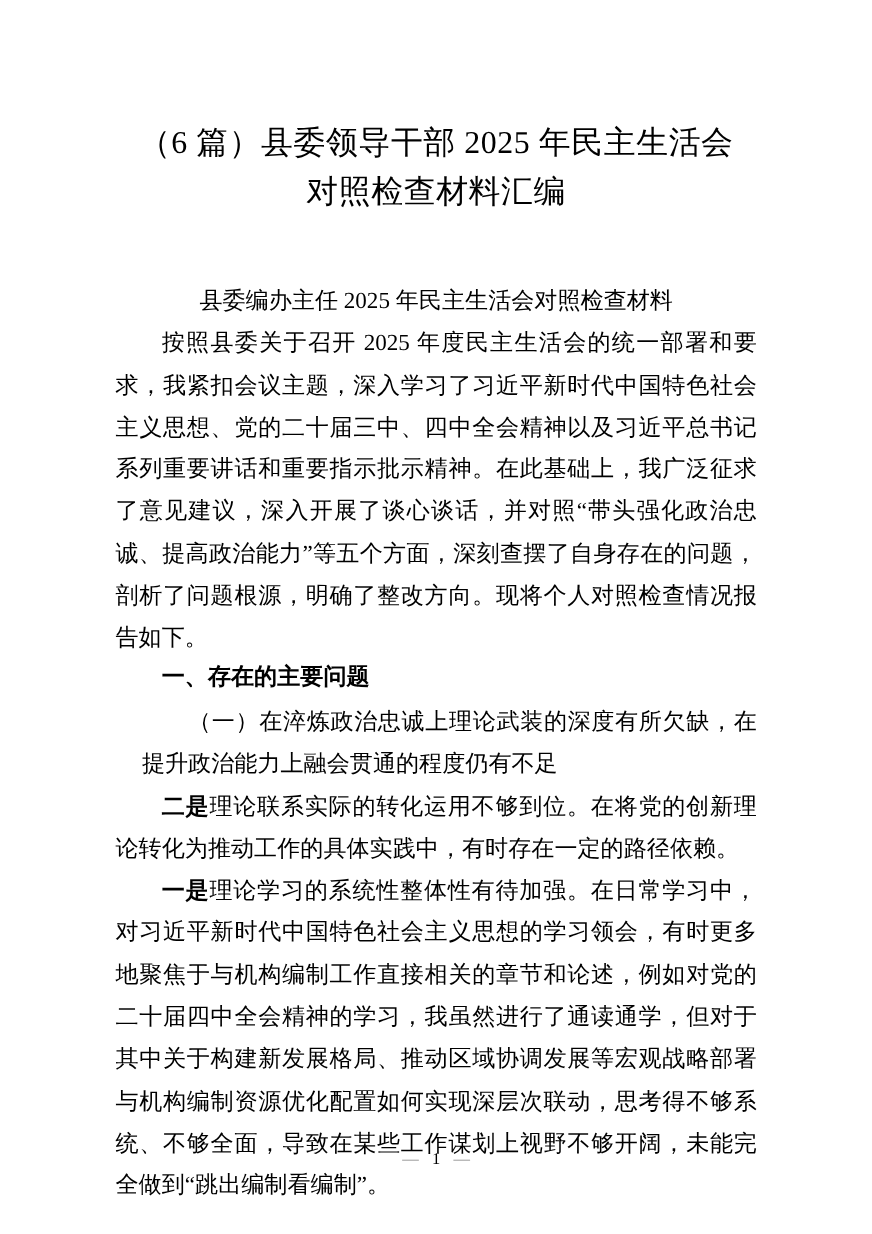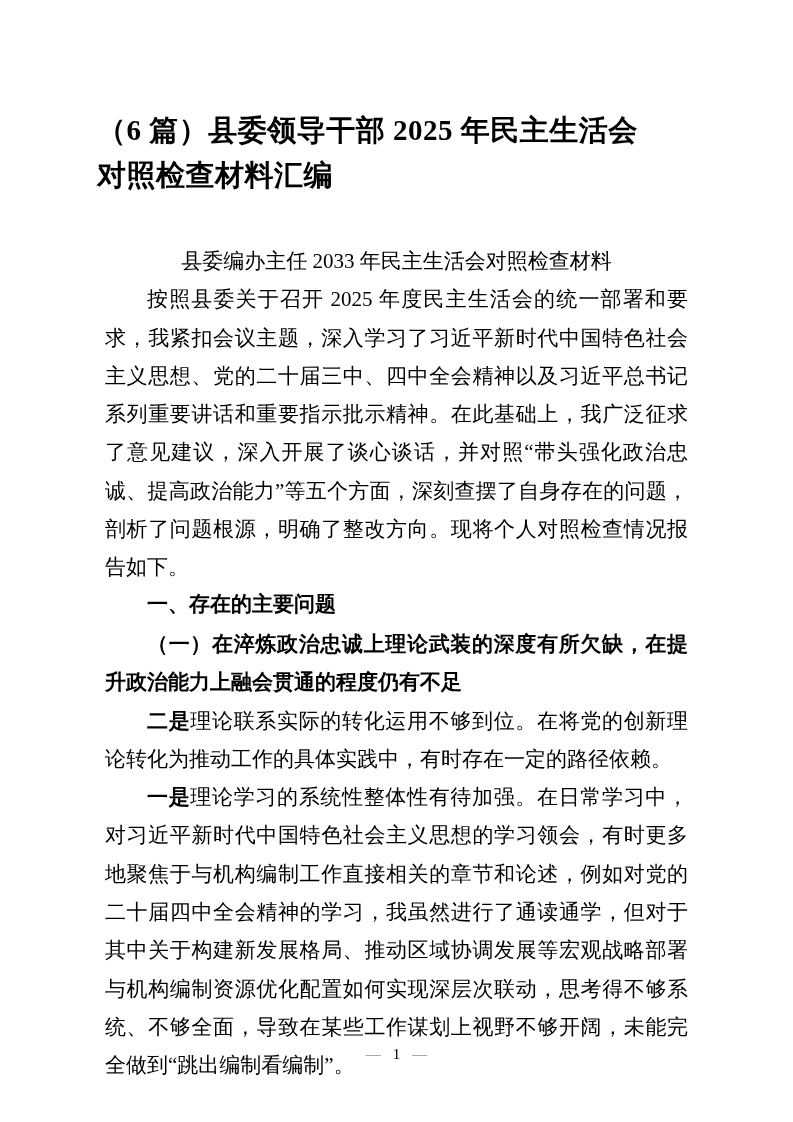--- a/index.html
+++ b/index.html
@@ -13,26 +13,26 @@
     height: 1122px;
     margin: 0 auto;
     background: #ffffff;
     box-sizing: border-box;
     padding: 108px 105px 0 105px;
     color: #000000;
     font-family: "Liberation Serif", "DejaVu Serif", serif;
     overflow: hidden;
   }
   .doc-title {
-    text-align: left;
+    text-align: center;
     font-size: 29px;
-    font-weight: 700;
+    font-weight: 400;
     line-height: 45px;
     letter-spacing: 0.5px;
-    margin: 0 -8px 44px -8px;
+    margin: 0 -8px 56px -8px;
   }
   .body-flow {
     font-size: 21px;
     line-height: 38.3px;
     text-align: justify;
     text-justify: inter-character;
   }
   .body-flow p {
     margin: 0;
     text-indent: 2em;
@@ -40,21 +40,22 @@
   p.subtitle {
     text-align: center;
     text-indent: 0;
   }
   p.section-heading {
     font-family: Liberation Mono, monospace;
     font-weight: 700;
     text-align: left;
   }
   p.section-subheading {
-    font-weight: 700;
+    font-weight: 400;
+    margin-left: 24px;
   }
   .point-marker {
     font-weight: 700;
   }
   .footer {
     position: absolute;
     left: 0;
     bottom: 58px;
     width: 100%;
     text-align: center;
@@ -74,21 +75,21 @@
 
 <div class="page">
 
   <div class="doc-title">
     <div>（6 篇）县委领导干部 2025 年民主生活会</div>
     <div>对照检查材料汇编</div>
   </div>
 
   <div class="body-flow">
 
-    <p class="subtitle">县委编办主任 2033 年民主生活会对照检查材料</p>
+    <p class="subtitle">县委编办主任 2025 年民主生活会对照检查材料</p>
 
     <p>按照县委关于召开 2025 年度民主生活会的统一部署和要求，我紧扣会议主题，深入学习了习近平新时代中国特色社会主义思想、党的二十届三中、四中全会精神以及习近平总书记系列重要讲话和重要指示批示精神。在此基础上，我广泛征求了意见建议，深入开展了谈心谈话，并对照“带头强化政治忠诚、提高政治能力”等五个方面，深刻查摆了自身存在的问题，剖析了问题根源，明确了整改方向。现将个人对照检查情况报告如下。</p>
 
     <p class="section-heading">一、存在的主要问题</p>
 
     <p class="section-subheading">（一）在淬炼政治忠诚上理论武装的深度有所欠缺，在提升政治能力上融会贯通的程度仍有不足</p>
 
     <p><span class="point-marker">二是</span><span>理论联系实际的转化运用不够到位。在将党的创新理论转化为推动工作的具体实践中，有时存在一定的路径依赖。</span></p>
 
     <p><span class="point-marker">一是</span><span>理论学习的系统性整体性有待加强。在日常学习中，对习近平新时代中国特色社会主义思想的学习领会，有时更多地聚焦于与机构编制工作直接相关的章节和论述，例如对党的二十届四中全会精神的学习，我虽然进行了通读通学，但对于其中关于构建新发展格局、推动区域协调发展等宏观战略部署与机构编制资源优化配置如何实现深层次联动，思考得不够系统、不够全面，导致在某些工作谋划上视野不够开阔，未能完全做到“跳出编制看编制”。</span></p>

